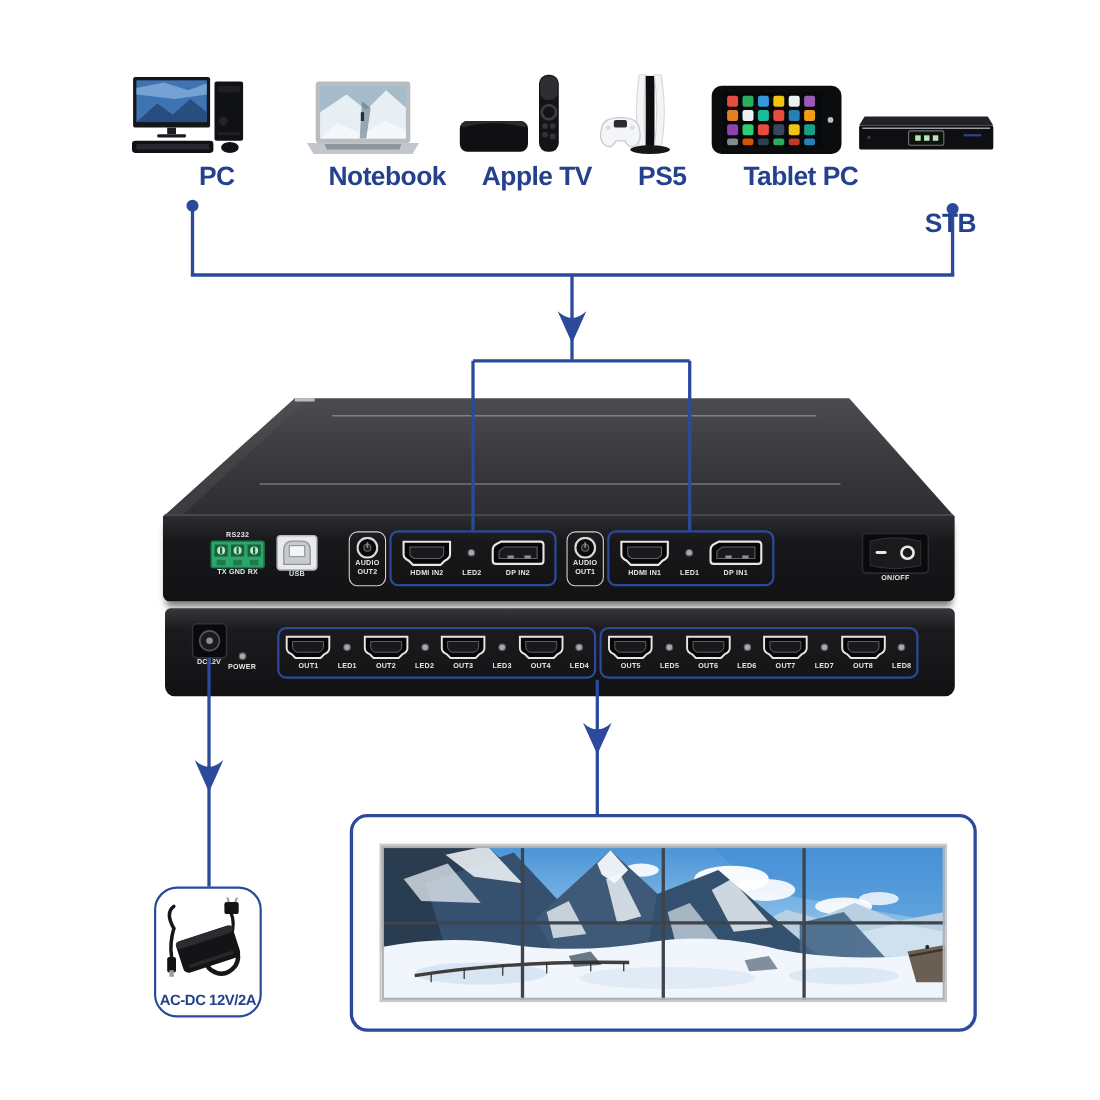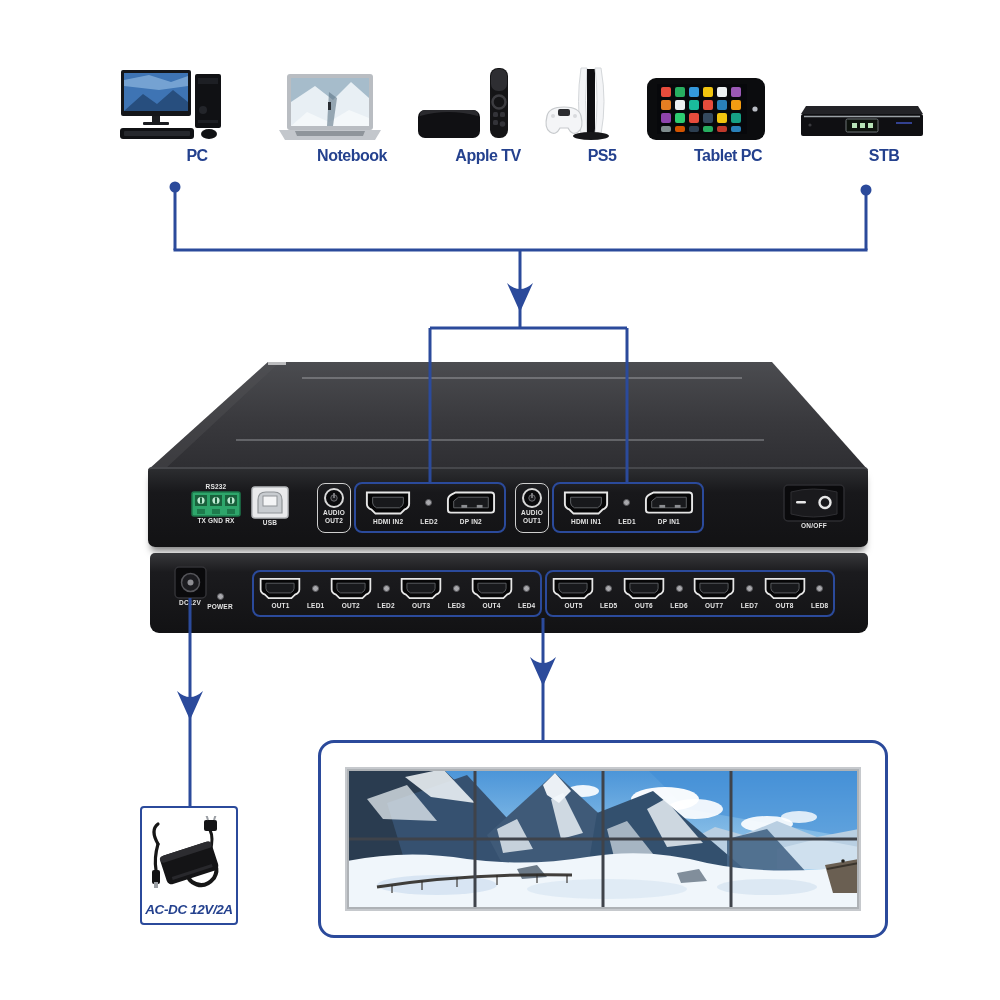--- a/index.html
+++ b/index.html
@@ -4,43 +4,43 @@
 <style>
   html,body{margin:0;padding:0;background:#fff;}
   .canvas{position:relative;width:1000px;height:1000px;background:#ffffff;overflow:hidden;
           font-family:"Liberation Sans",sans-serif;}
   svg{display:block;}
   .abs{position:absolute;}
 
   
   .source{position:absolute;top:60px;display:flex;flex-direction:column;align-items:center;}
   .icon-slot{height:82px;display:flex;align-items:flex-end;justify-content:center;}
-  .src-label{margin-top:5px;font-weight:bold;font-size:16px;color:#24418e;letter-spacing:-0.5px;white-space:nowrap;margin-left:44px;}
+  .src-label{margin-top:5px;font-weight:bold;font-size:24px;color:#24418e;letter-spacing:-0.5px;white-space:nowrap;margin-left:44px;}
 
   
   .rear-panel{position:absolute;left:148px;top:467px;width:720px;height:78px;
               background:linear-gradient(#2c2d30,#18181b 30%,#121214);
               border-top:2px solid #46474b;border-radius:4px 4px 7px 7px;
               box-shadow:0 7px 7px -3px rgba(0,0,0,.5);z-index:3;}
   .front-panel{position:absolute;left:150px;top:553px;width:718px;height:80px;
                background:linear-gradient(#37383b,#1b1b1e 24%,#121214);
                border-radius:5px 5px 9px 9px;z-index:3;}
   .panel-label{font-weight:bold;font-size:6.5px;color:#e4e4e4;letter-spacing:.2px;white-space:nowrap;line-height:1.1;}
   .blue-box{position:absolute;border:2px solid #2b4a9b;border-radius:8px;
             display:flex;align-items:center;justify-content:space-evenly;box-sizing:border-box;}
   .unit{display:flex;flex-direction:column;align-items:center;gap:2px;}
   .audio-outline{position:absolute;border:1.5px solid #cfcfcf;border-radius:8px;
                  display:flex;flex-direction:column;align-items:center;justify-content:flex-start;
                  padding-top:4px;box-sizing:border-box;gap:1px;}
   .led-dot{width:5px;height:5px;border-radius:50%;background:#a9a9ad;border:1px solid #59595d;}
 
   
   .adapter-box{position:absolute;left:140px;top:806px;width:98px;height:119px;border:2.5px solid #2b4a9b;
-               border-radius:4px;box-sizing:border-box;display:flex;flex-direction:column;
-               align-items:center;justify-content:flex-end;background:#fff;z-index:2;font-style:italic;}
+               border-radius:21px;box-sizing:border-box;display:flex;flex-direction:column;
+               align-items:center;justify-content:flex-end;background:#fff;z-index:2;}
   .adapter-label{font-weight:bold;font-size:13.5px;color:#24418e;letter-spacing:-0.4px;margin-bottom:6px;white-space:nowrap;}
   .wall-box{position:absolute;left:318px;top:740px;width:570px;height:198px;border:3px solid #2b4a9b;
             border-radius:16px;box-sizing:border-box;background:#fff;display:flex;
             align-items:center;justify-content:center;z-index:2;}
   .wall-image{width:516px;height:144px;border:2px solid #c6c9cd;box-sizing:border-box;}
 
   .connector-layer{position:absolute;left:0;top:0;z-index:5;pointer-events:none;}
   .device-top-layer{position:absolute;left:140px;top:355px;z-index:1;}
 </style>
 </head>
@@ -148,21 +148,21 @@
             <rect x="58" y="50" width="10" height="6" rx="2" fill="#27ae60"></rect>
             <rect x="72" y="50" width="10" height="6" rx="2" fill="#c0392b"></rect>
             <rect x="86" y="50" width="10" height="6" rx="2" fill="#2980b9"></rect>
         </g>
         <circle cx="110" cy="33" r="2.6" fill="#b9bdc4"></circle>
       </svg>
     </div>
     <div class="src-label">Tablet PC</div>
   </div>
 
-  <div class="source" style="left:796px;width:132px;">
+  <div class="source" style="left:776px;width:132px;gap:43px;">
     <div class="icon-slot">
       <svg width="132" height="44" viewBox="0 0 132 44">
         <polygon points="10,8 122,8 127,16 5,16" fill="#232327"></polygon>
         <rect x="5" y="16" width="122" height="22" rx="2" fill="#0f0f12"></rect>
         <line x1="8" y1="18.5" x2="124" y2="18.5" stroke="#9aa0a5" stroke-width="1.4"></line>
         <rect x="50" y="21" width="32" height="13" rx="1.5" fill="#0d120d" stroke="#6f7477" stroke-width="1"></rect>
         <rect x="56" y="25" width="5" height="5" fill="#b7e3b7"></rect>
         <rect x="64" y="25" width="5" height="5" fill="#b7e3b7"></rect>
         <rect x="72" y="25" width="5" height="5" fill="#b7e3b7"></rect>
         <rect x="100" y="24" width="16" height="2" fill="#3c4db0" opacity=".8"></rect>

